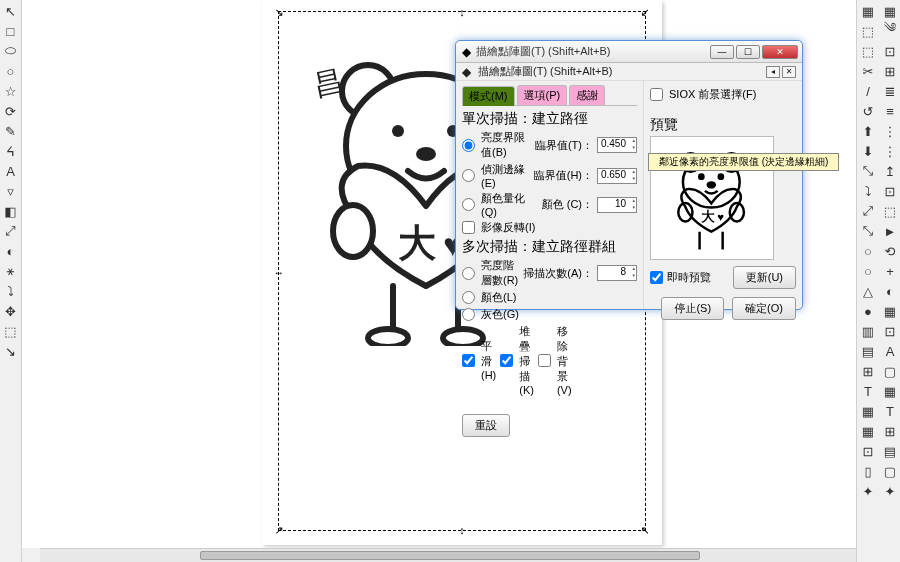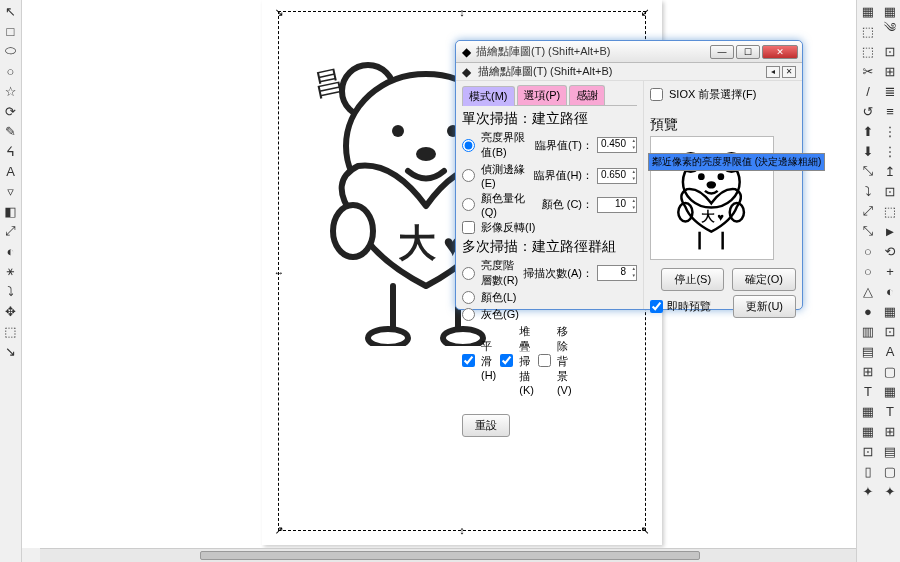--- a/index.html
+++ b/index.html
@@ -174,21 +174,21 @@
 .tab {
   padding: 2px 6px;
   border: 1px solid #bbb;
   border-bottom:none;
   background: #f9a8d4;
   border-radius: 3px 3px 0 0;
   margin-right: 2px;
   font-size: 11px;
   cursor:pointer;
 }
-.tab.active { background:#c4b5fd; position:relative; top:1px; }
+.tab.active { background:#4d7c0f; position:relative; top:1px; }
 .section-label { font-size:14px; margin: 3px 0 2px 0; color:#000; }
 .row { display:flex; align-items:center; gap:4px; margin:2px 0; font-size:11px; }
 .row input[type=radio], .row input[type=checkbox] { margin-right:2px; }
 .row label { flex:1; }
 .spin {
   width: 40px; height:16px; border:1px solid #888; font-size:10px; text-align:right;
   padding-right:10px;
   position:relative; background:#fff;
 }
 .spin::after{content:"▴\A▾"; white-space:pre; position:absolute; right:1px; top:-1px; font-size:5px; line-height:7px; color:#555;}
@@ -204,24 +204,24 @@
   width: 124px; height: 124px;
   border:1px solid #bbb;
   background:#fff;
   margin-bottom:6px;
   display:flex; align-items:center; justify-content:center;
   position:relative;
 }
 .preview-row { display:flex; align-items:center; gap:4px; margin: 4px 0; }
 .tooltip {
   position:absolute;
-  background:#3b82f6;
+  background:#fef9c3;
   border:1px solid #888;
   font-size:10px;
-  padding:1px 3px;
+  padding:1px 10px;
   left: 648px; top: 153px;
   z-index:10;
   white-space:nowrap;
 }
 .hscroll {
   position:absolute;
   left:40px; right:44px; bottom:0; height:14px;
   background:#e8e8e8;
   border-top:1px solid #ccc;
 }
@@ -386,28 +386,28 @@
               <ellipse cx="200" cy="195" rx="20" ry="26"></ellipse>
             <line x1="95" y1="250" x2="95" y2="300"></line>
               <line x1="160" y1="250" x2="160" y2="300"></line>
           </g>
           <text x="100" y="220" font-size="38" font-weight="bold" fill="#000">大</text>
           <text x="145" y="220" font-size="32" fill="#000">♥</text>
           <text x="18" y="60" font-size="28" fill="#000" transform="rotate(-12 18 60)">昌</text>
           <text x="210" y="60" font-size="28" fill="#000" transform="rotate(12 210 60)">福</text>
         </svg>
       </div>
-      <div class="preview-row" style="justify-content:flex-end; margin-top:8px; gap:8px;">
-        <button class="btn">停止(S)</button>
-        <button class="btn">確定(O)</button>
-      </div>
       <div class="preview-row">
         <input type="checkbox" checked="" style="">
         <label style="flex:1">即時預覽</label>
         <button class="btn">更新(U)</button>
+      </div>
+      <div class="preview-row" style="justify-content:flex-end; margin-top:8px; gap:8px;">
+        <button class="btn">停止(S)</button>
+        <button class="btn">確定(O)</button>
       </div>
     </div>
   </div>
 </div>
 
 <div class="tooltip">鄰近像素的亮度界限值 (決定邊緣粗細)</div>
 
 <div class="right-toolbar">
   <div class="right-col col1" id="rc1">
       <div class="tool-btn">▦</div>

